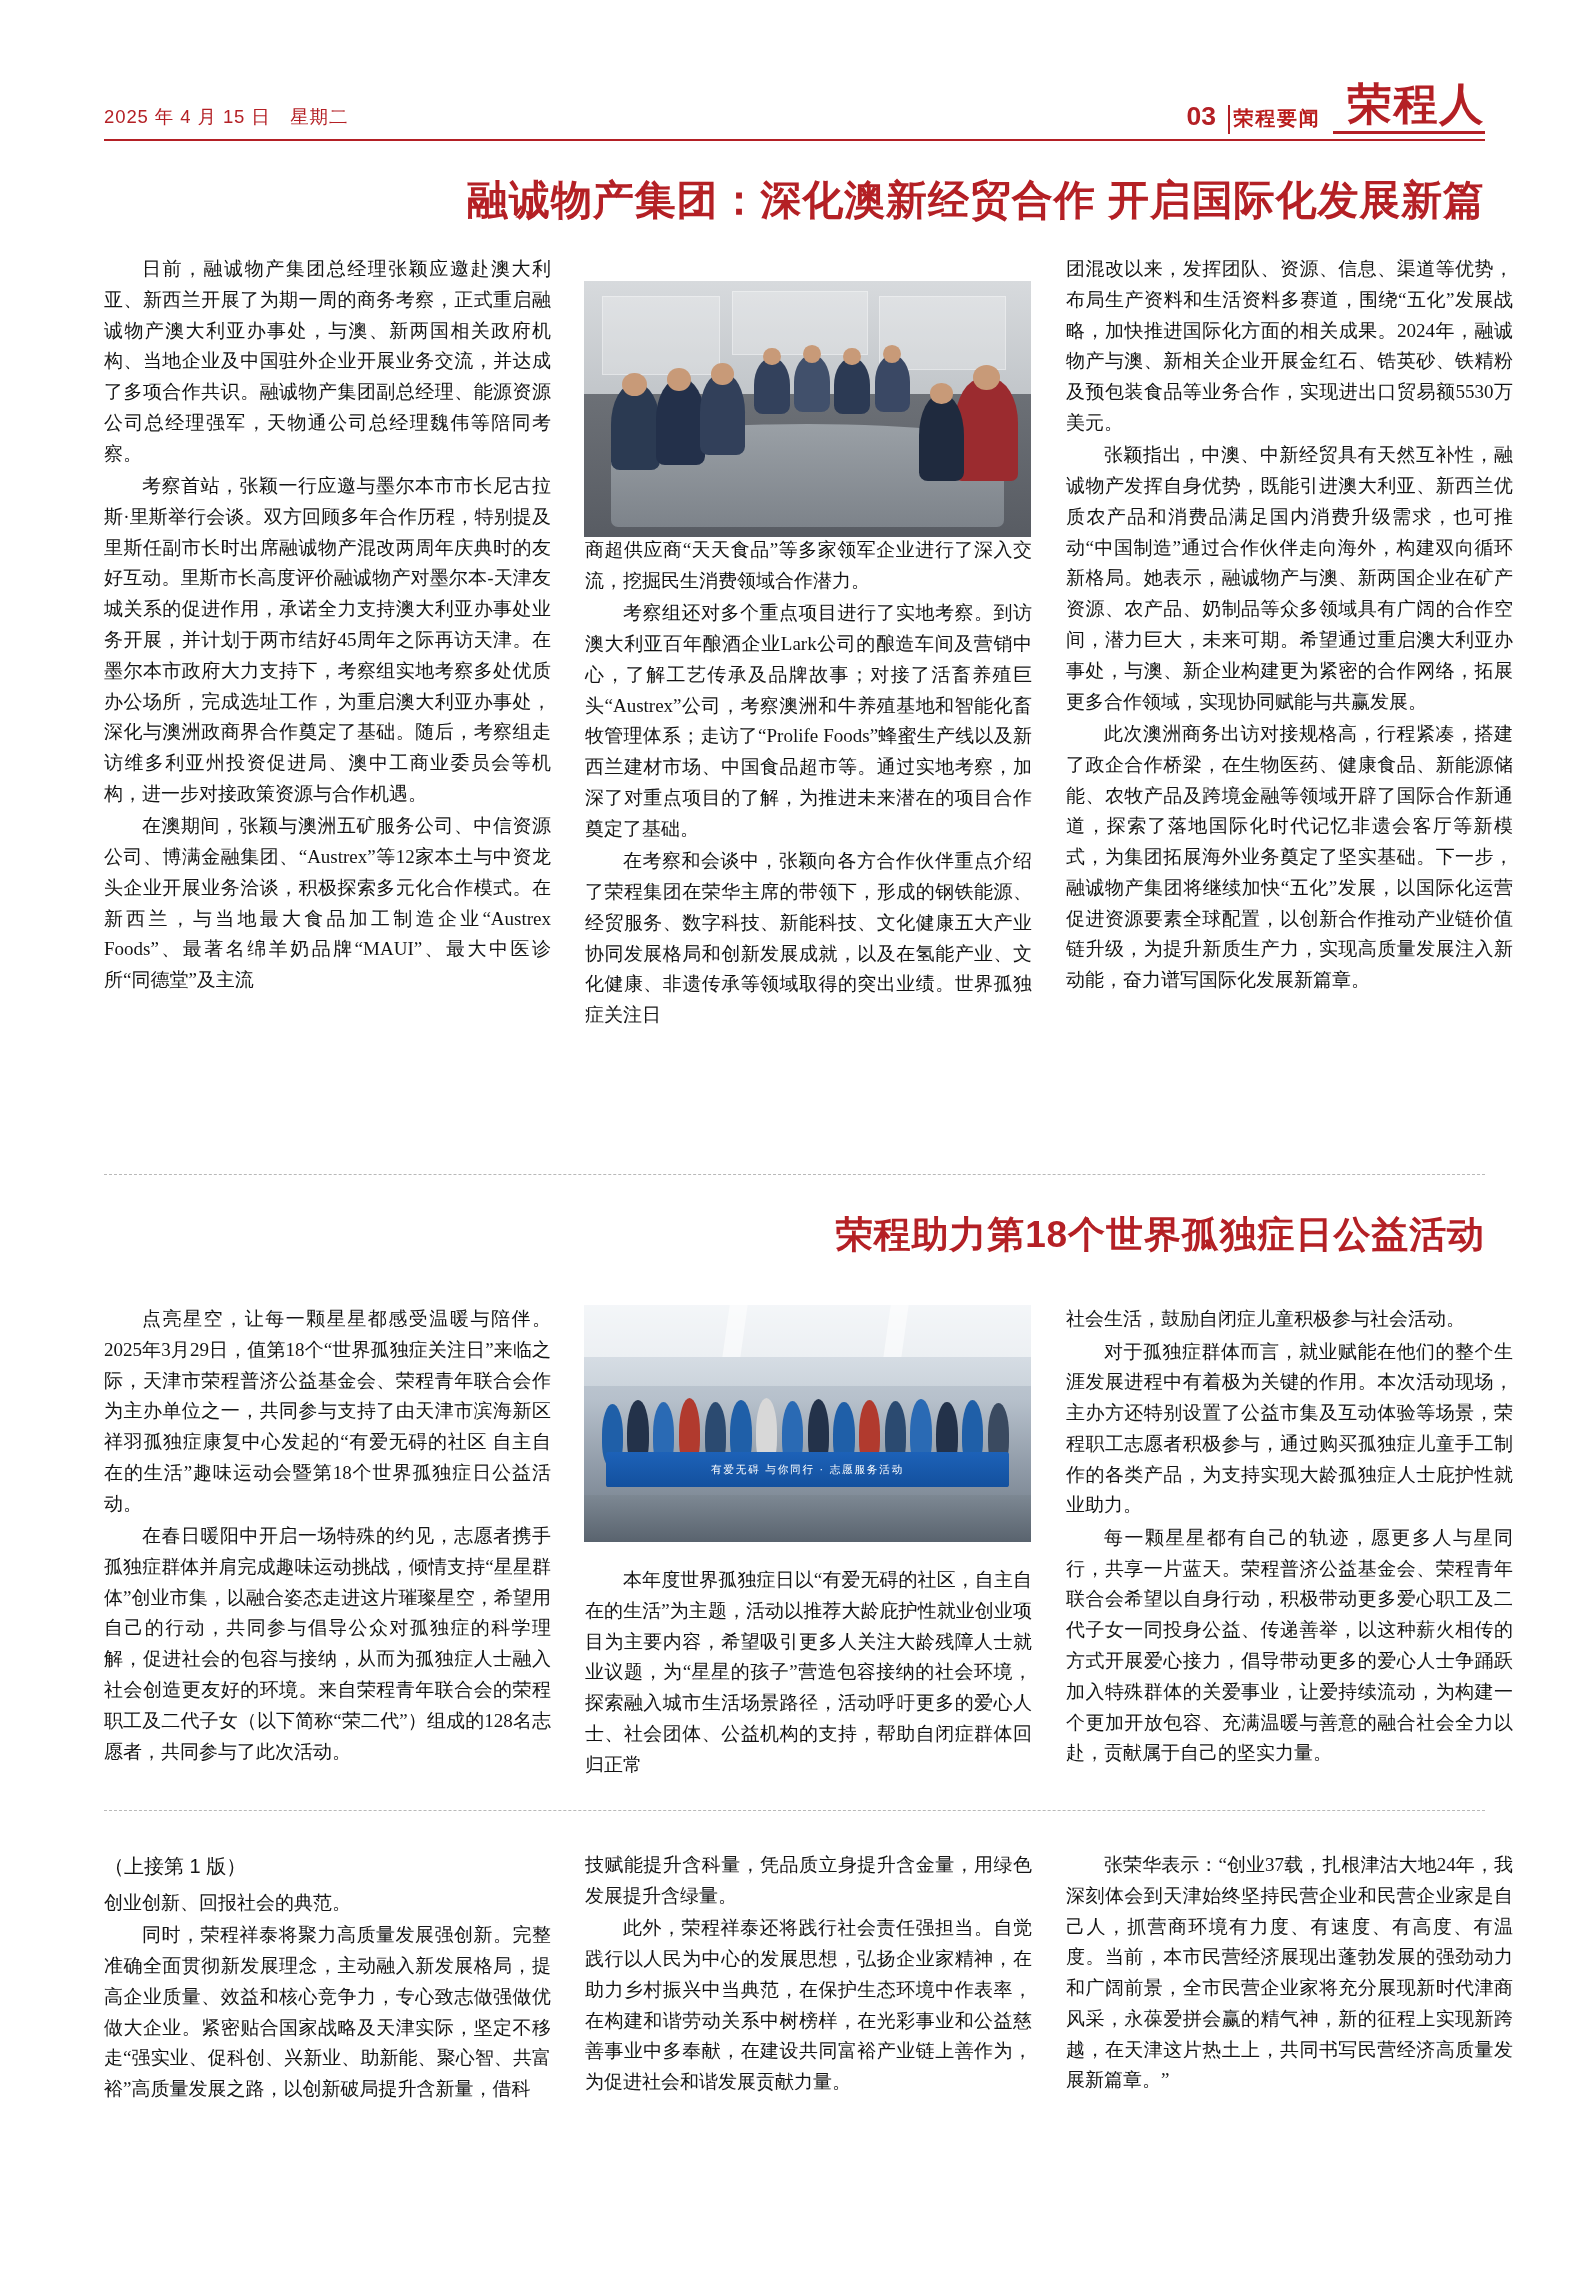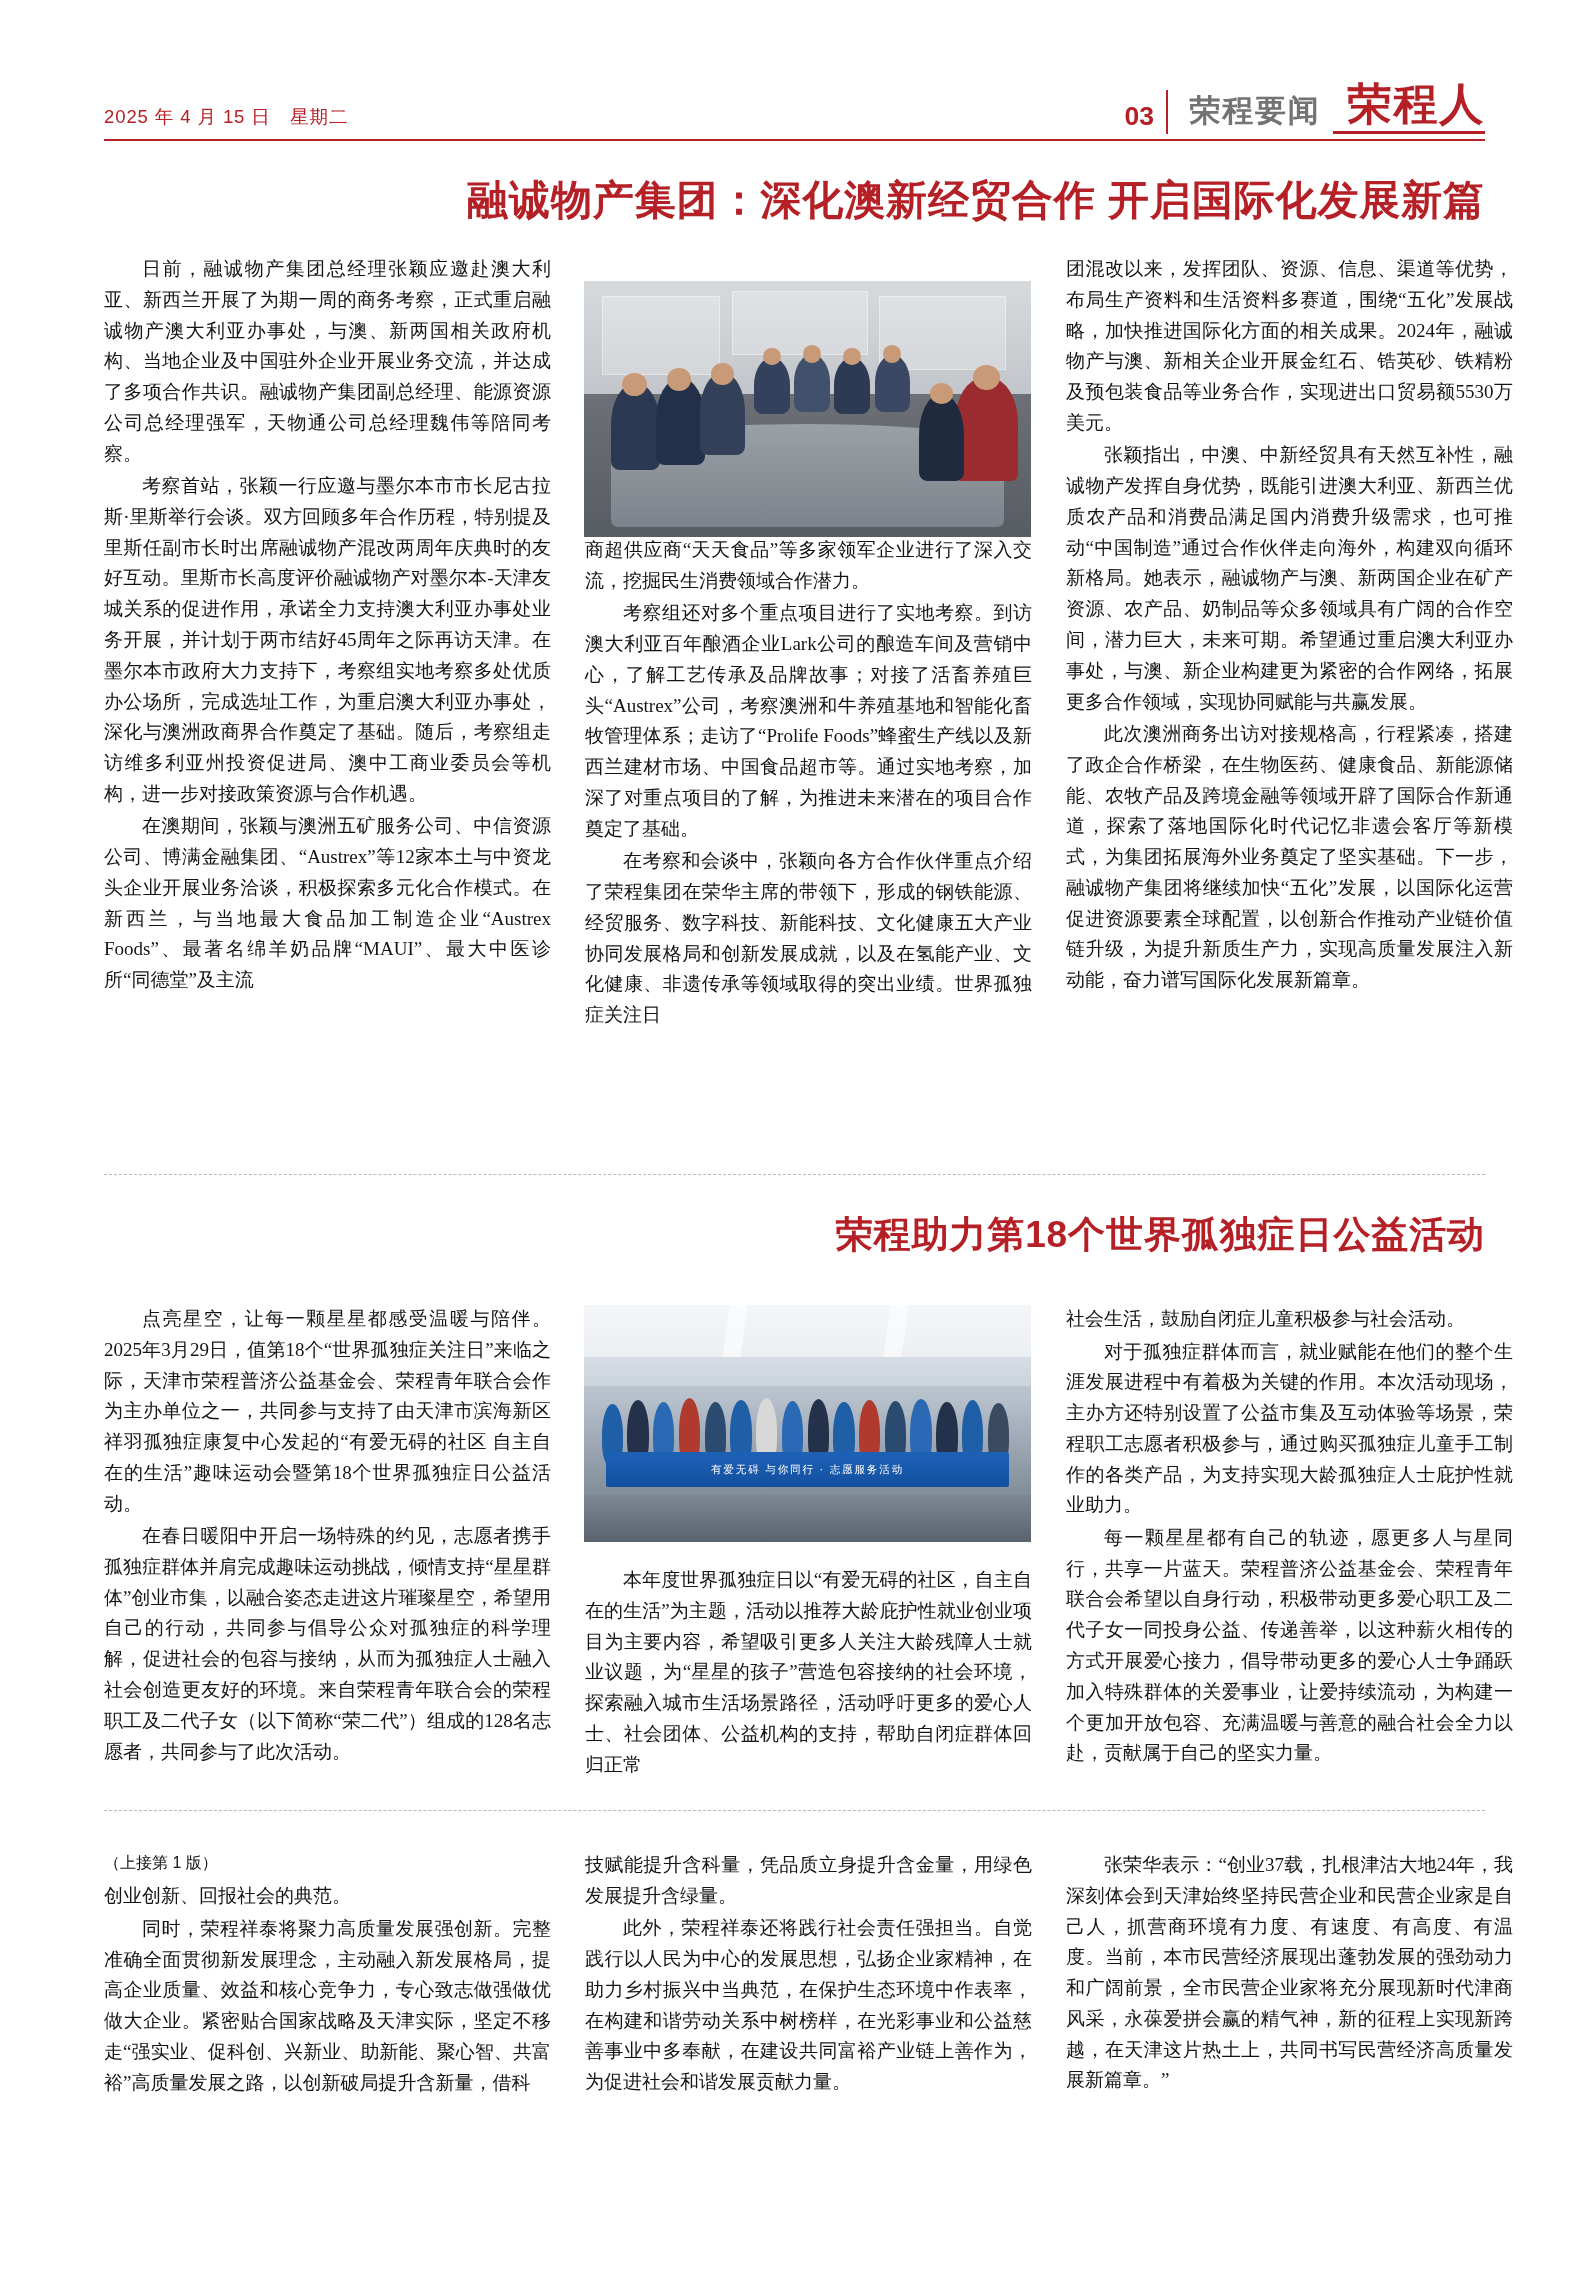--- a/index.html
+++ b/index.html
@@ -49,25 +49,25 @@
   }
   .page-num {
     font-family: "Liberation Sans", sans-serif;
     font-size: 26.5px;
     font-weight: bold;
     color: #b42025;
     padding-bottom: 1.8px;
   }
   .section-name {
     font-family: "Liberation Sans", sans-serif;
-    font-size: 31px;
+    font-size: 20px;
     font-weight: bold;
-    color: #737373;
+    color: #b91c1c;
     border-left: 2.6px solid #b42025;
-    padding-left: 21px;
+    padding-left: 3px;
     padding-bottom: 1.8px;
     letter-spacing: 1.8px;
   }
   .logo-box {
     display: flex;
     flex-direction: column;
     align-items: flex-end;
   }
   .logo-text {
     font-family: "Liberation Serif", serif;
@@ -228,21 +228,21 @@
     left: 104px;
     right: 104px;
     border-top: 0.9px dashed #b9b9b9;
     height: 0;
   }
   .sep-1 { top: 1174px; }
   .sep-2 { top: 1810px; }
 
   .cont-note {
     font-family: "Liberation Sans", sans-serif;
-    font-size: 16px;
+    font-size: 20px;
     margin-bottom: 5.3px;
   }
 </style>
 </head>
 <body>
 
 <div class="page">
 
   <div class="masthead">
     <div class="masthead-date">

